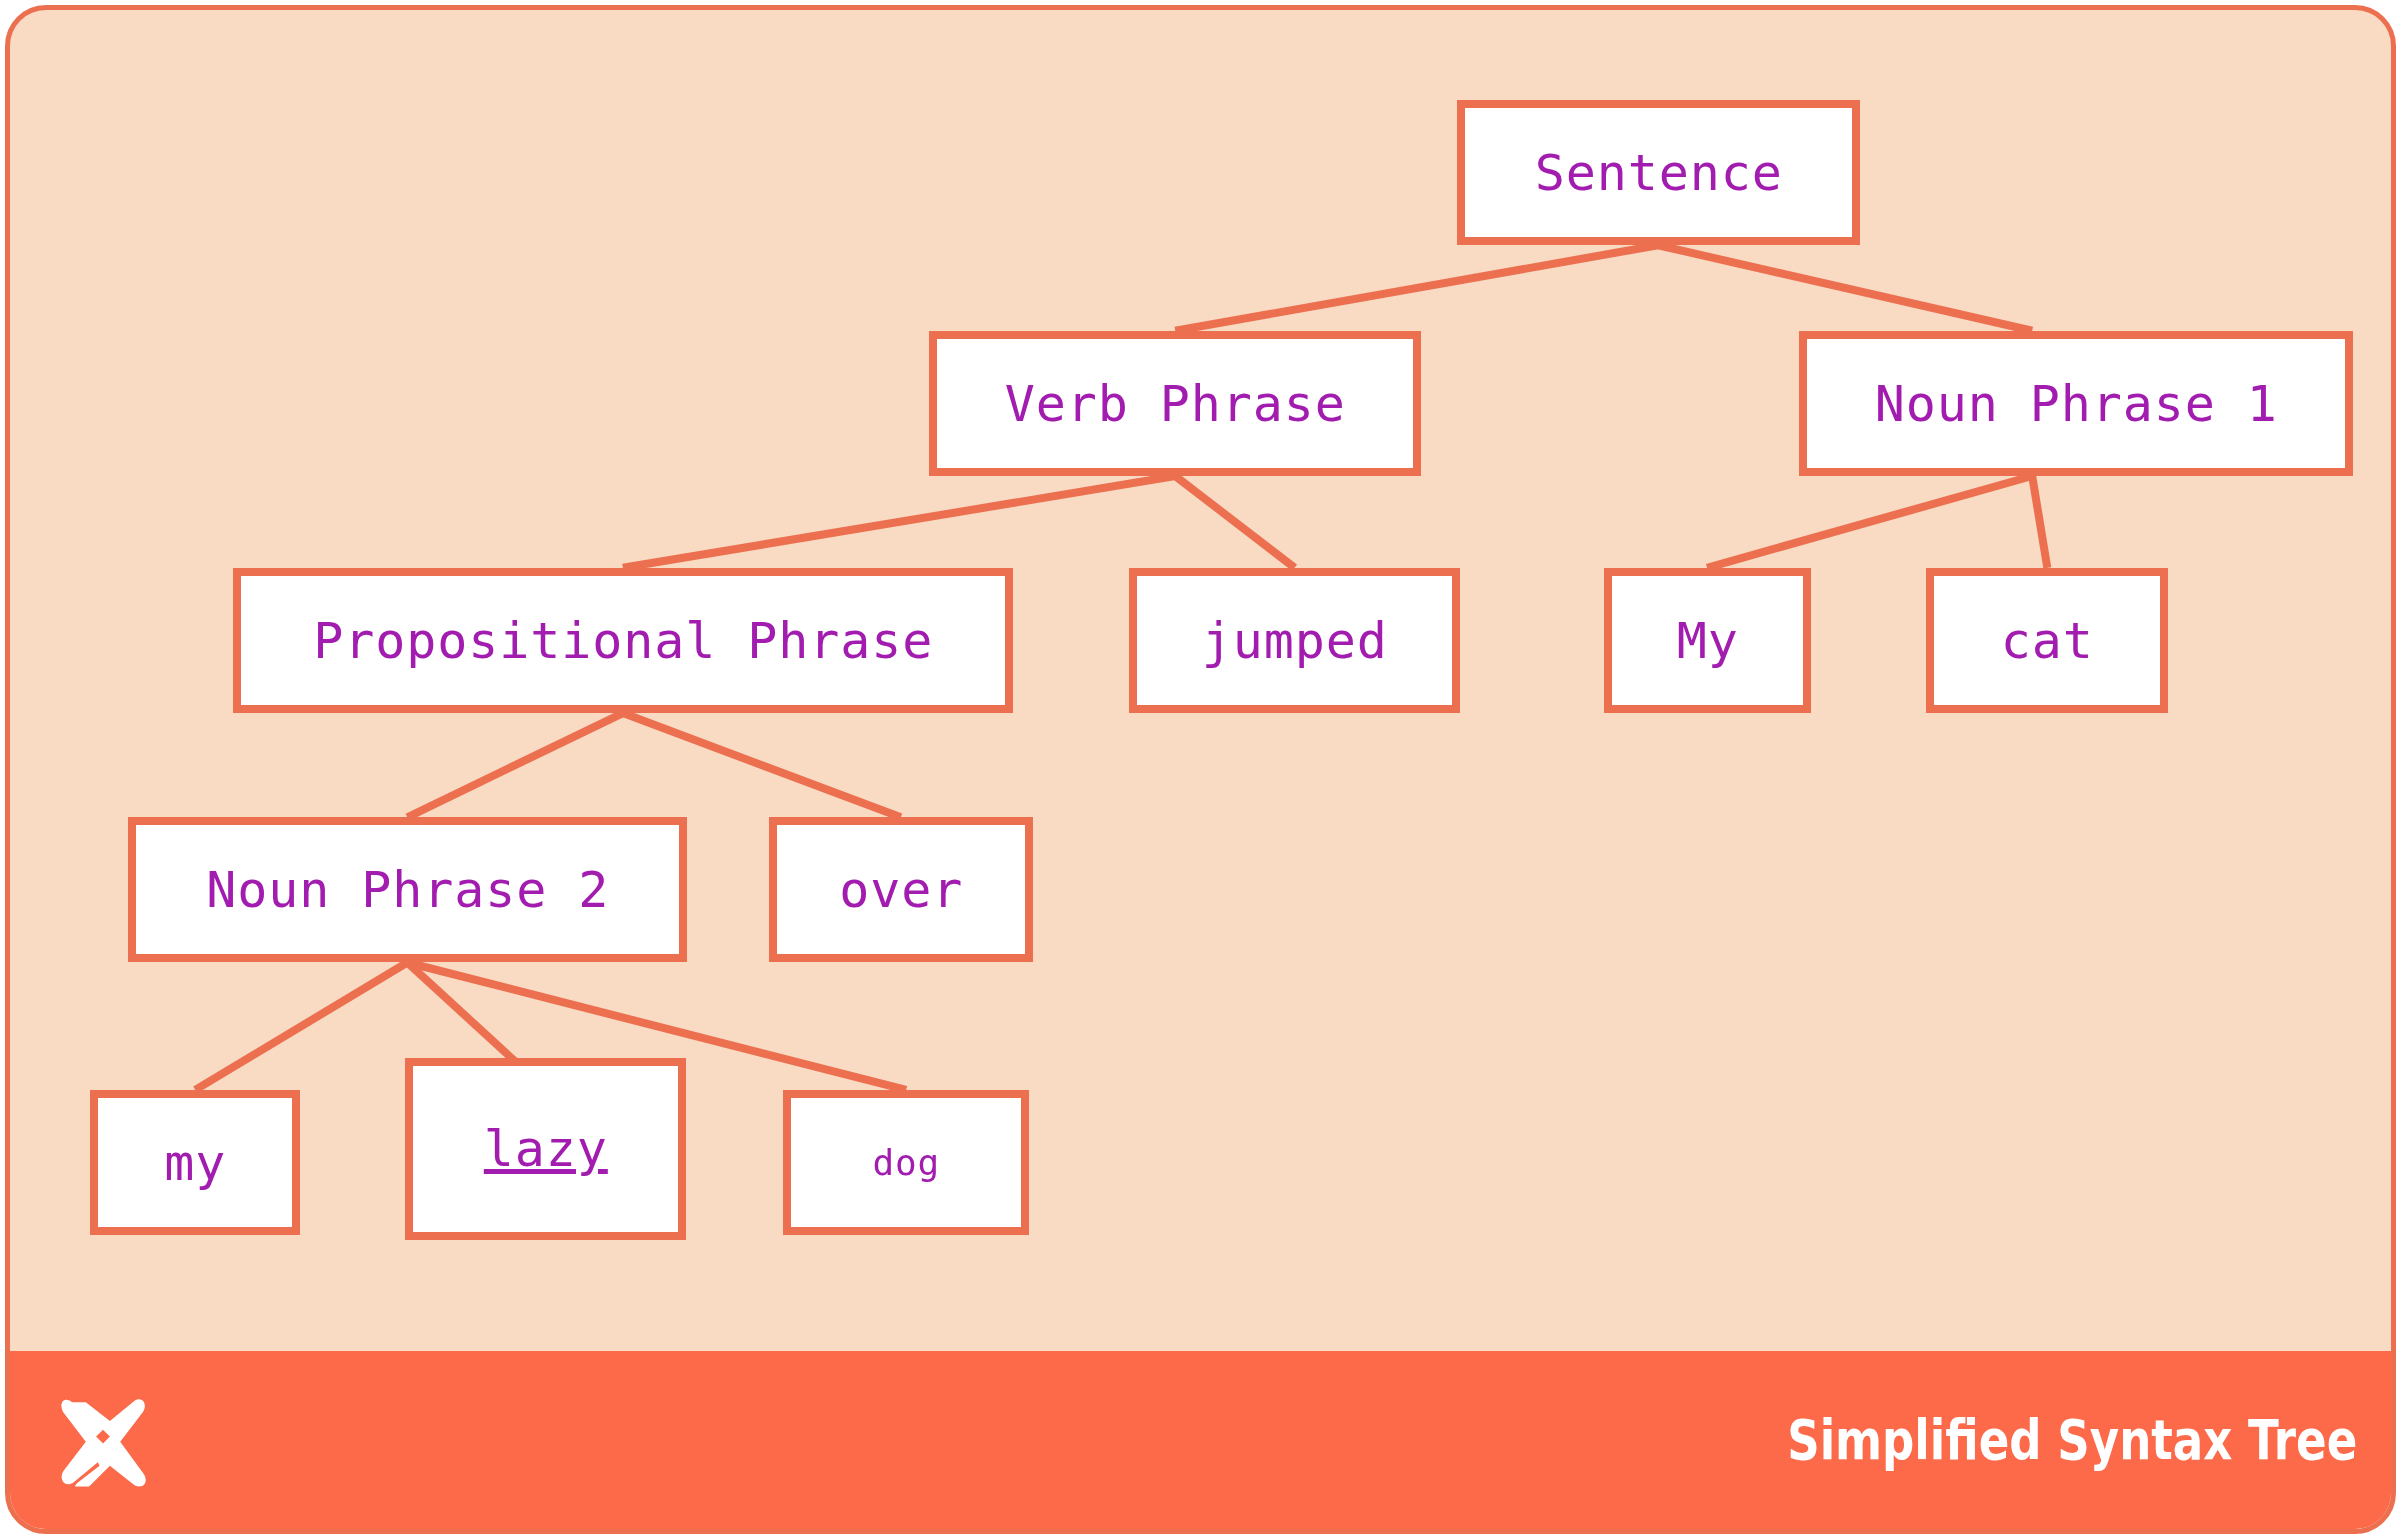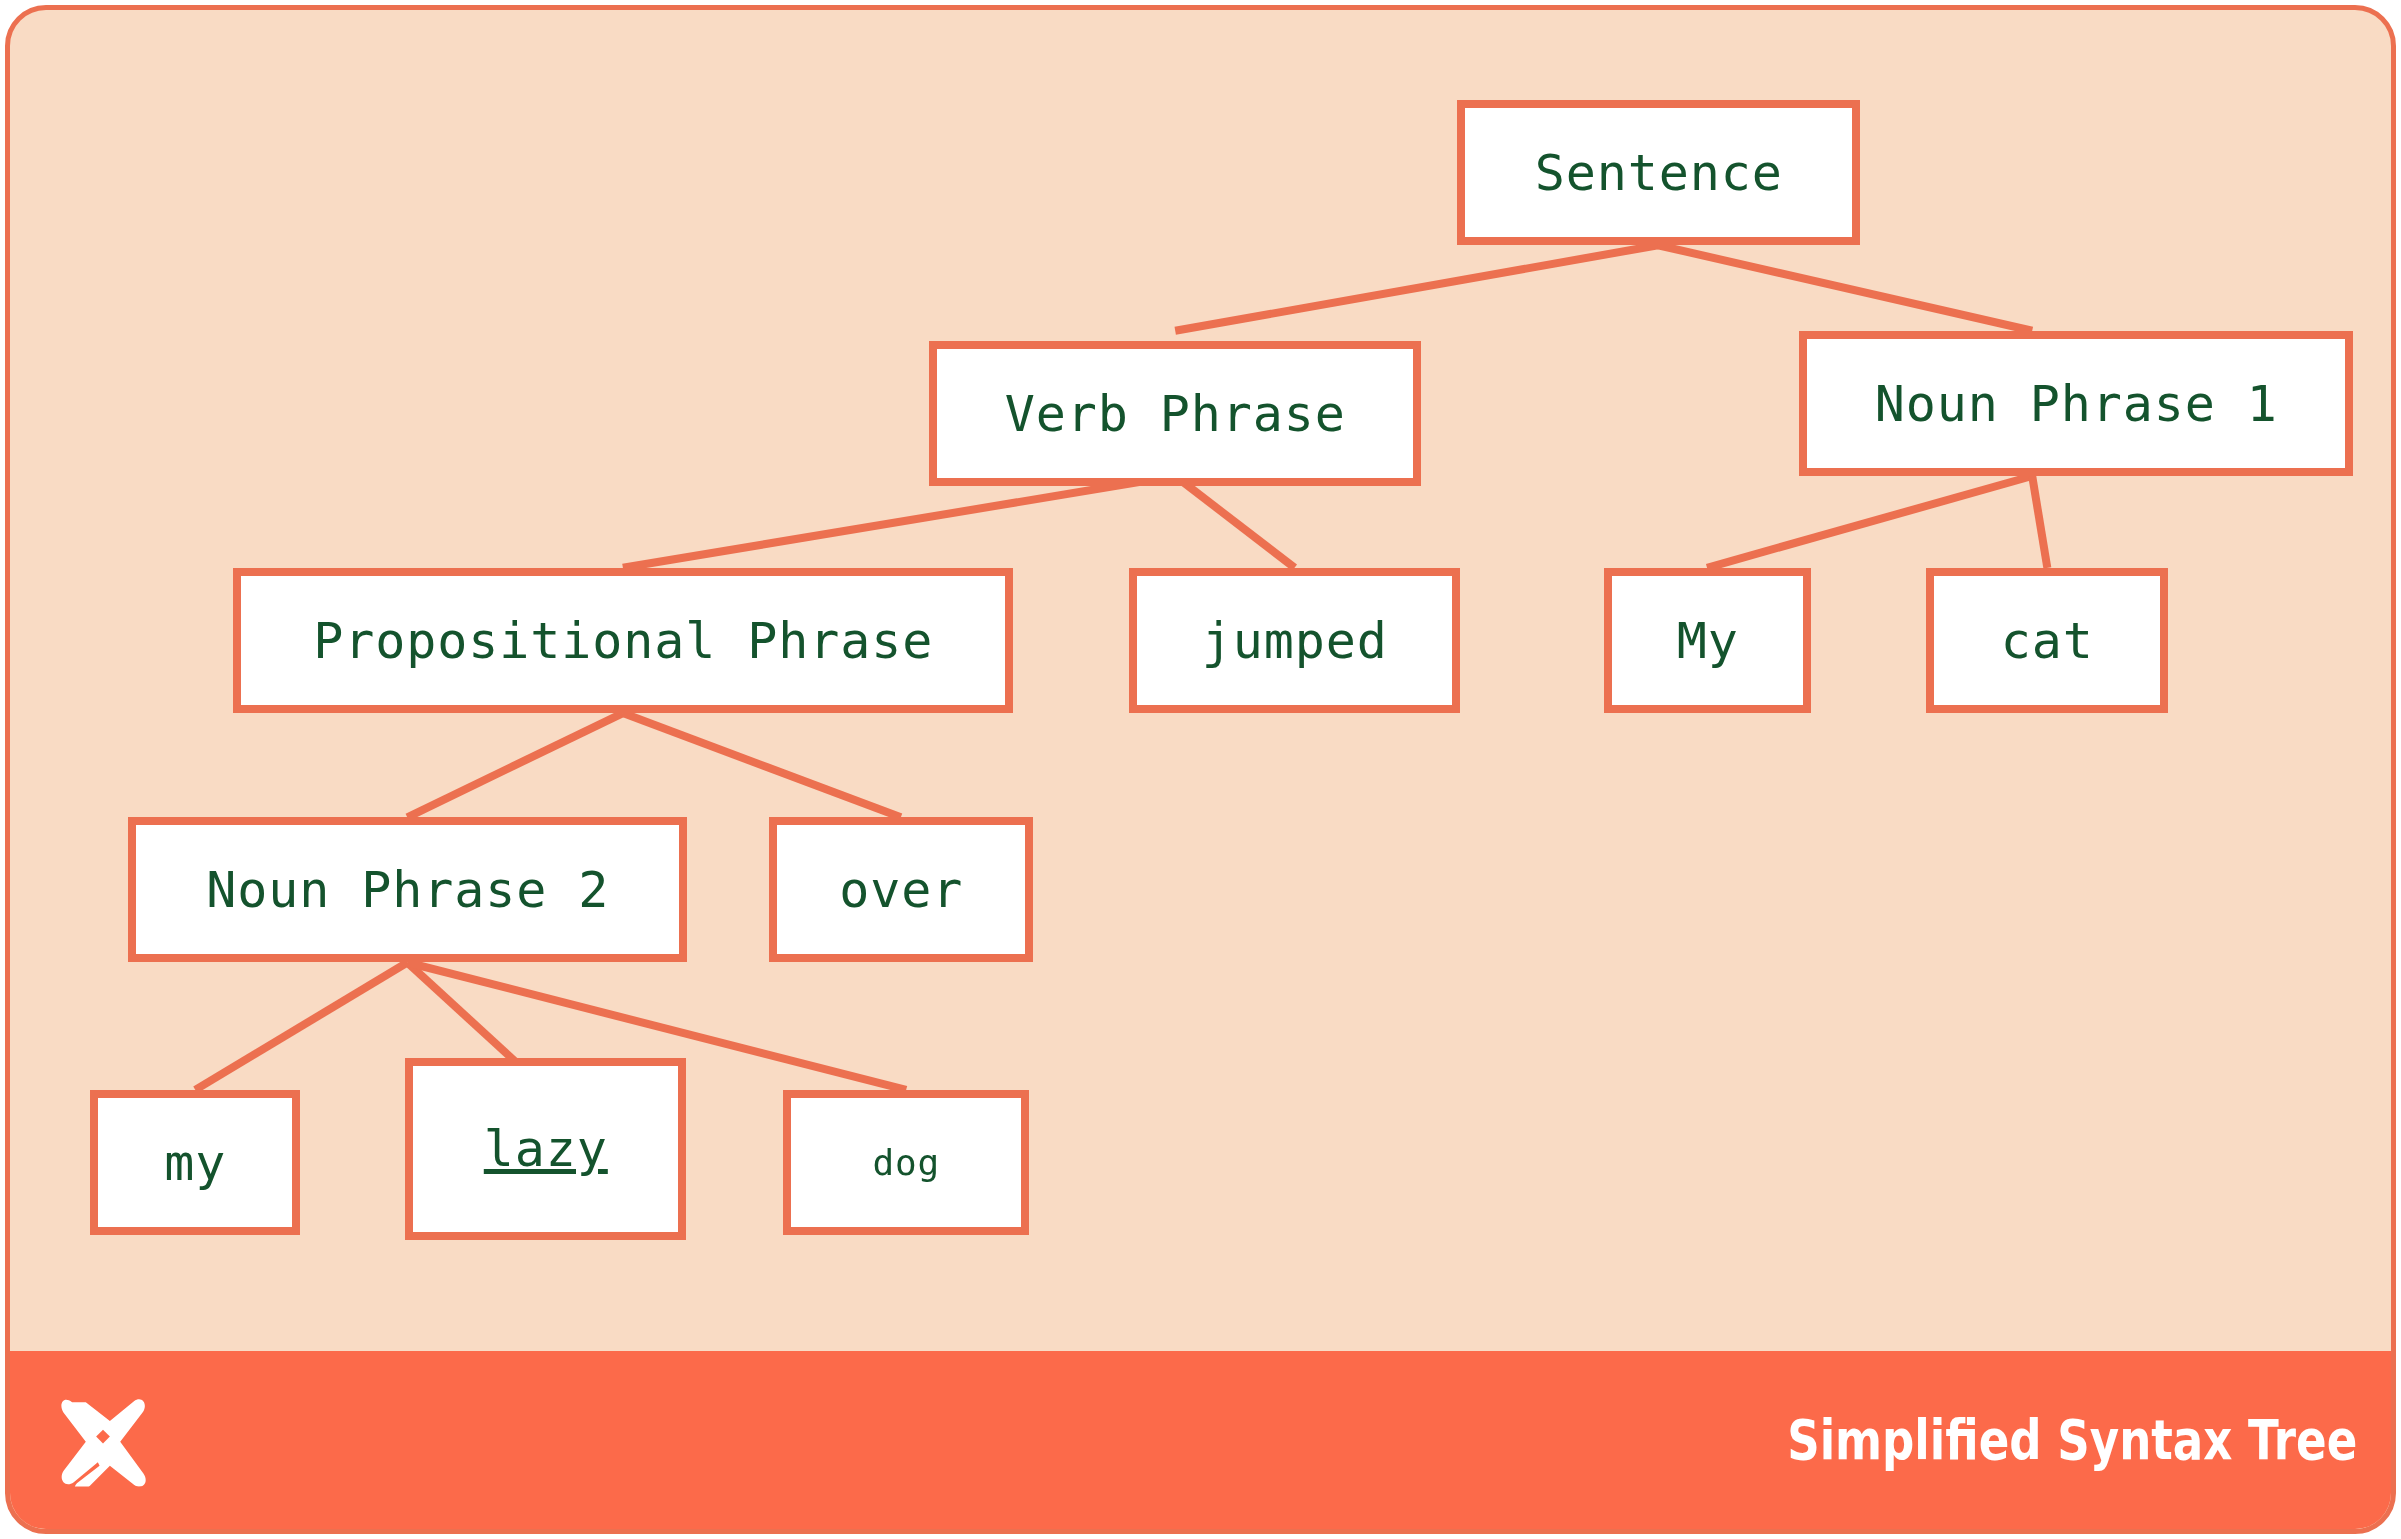--- a/index.html
+++ b/index.html
@@ -18,21 +18,21 @@
     border-radius:41px;
     overflow:hidden;
   }
   #tree-svg{position:absolute;left:0;top:0;width:2391px;height:1529px;}
   .node{
     position:absolute;
     box-sizing:border-box;
     background:#FFFFFF;
     border:8px solid #EC7050;
     display:flex;align-items:center;justify-content:center;
-    color:#14532d;
+    color:#a21caf;
     font-family:"DejaVu Sans Mono","Liberation Mono",monospace;
     font-size:50px;
     letter-spacing:0.9px;
     white-space:nowrap;
     z-index:3;
   }
   #footer{
     position:absolute;left:0;bottom:0;
     width:2391px;height:178px;
     background:#FC6A4A;
@@ -75,21 +75,21 @@
         <line x1="688" y1="789" x2="1000" y2="906" stroke="#EC7050" stroke-width="9"></line>
         <line x1="446" y1="1069" x2="208" y2="1212" stroke="#EC7050" stroke-width="9"></line>
         <line x1="446" y1="1069" x2="602" y2="1212" stroke="#EC7050" stroke-width="9"></line>
         <line x1="446" y1="1069" x2="1006" y2="1212" stroke="#EC7050" stroke-width="9"></line>
       </svg>
 
     <div id="nodes-layer">
         <div class="node" style="left: 1447px; top: 90px; width: 403px; height: 145px; font-size: 50px;">
           <span>Sentence</span>
         </div>
-        <div class="node" style="left: 919px; top: 331px; width: 492px; height: 145px; font-size: 50px;">
+        <div class="node" style="left: 919px; top: 321px; width: 492px; height: 145px; font-size: 50px;">
           <span>Verb Phrase</span>
         </div>
         <div class="node" style="left: 1745px; top: 321px; width: 554px; height: 145px; font-size: 50px; margin-left: 44px;">
           <span>Noun Phrase 1</span>
         </div>
         <div class="node" style="left: 223px; top: 558px; width: 780px; height: 145px; font-size: 50px;">
           <span>Propositional Phrase</span>
         </div>
         <div class="node" style="left: 1119px; top: 558px; width: 331px; height: 145px; font-size: 50px;">
           <span>jumped</span>

